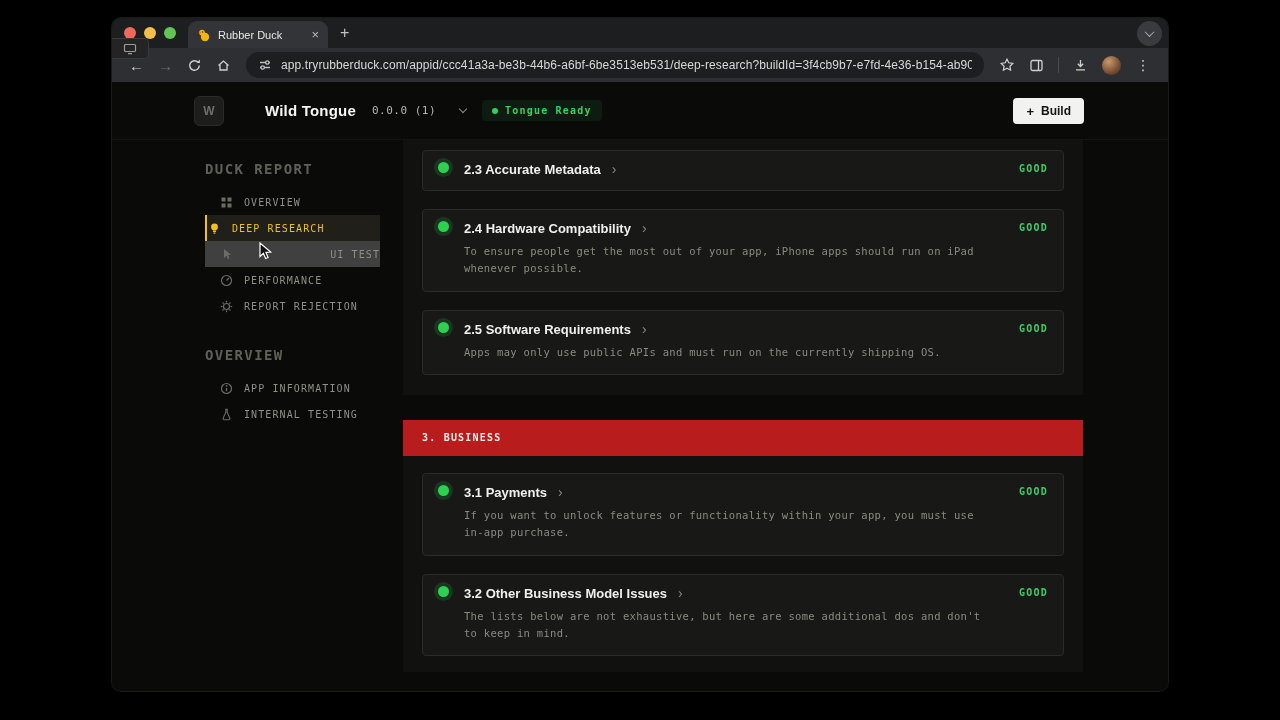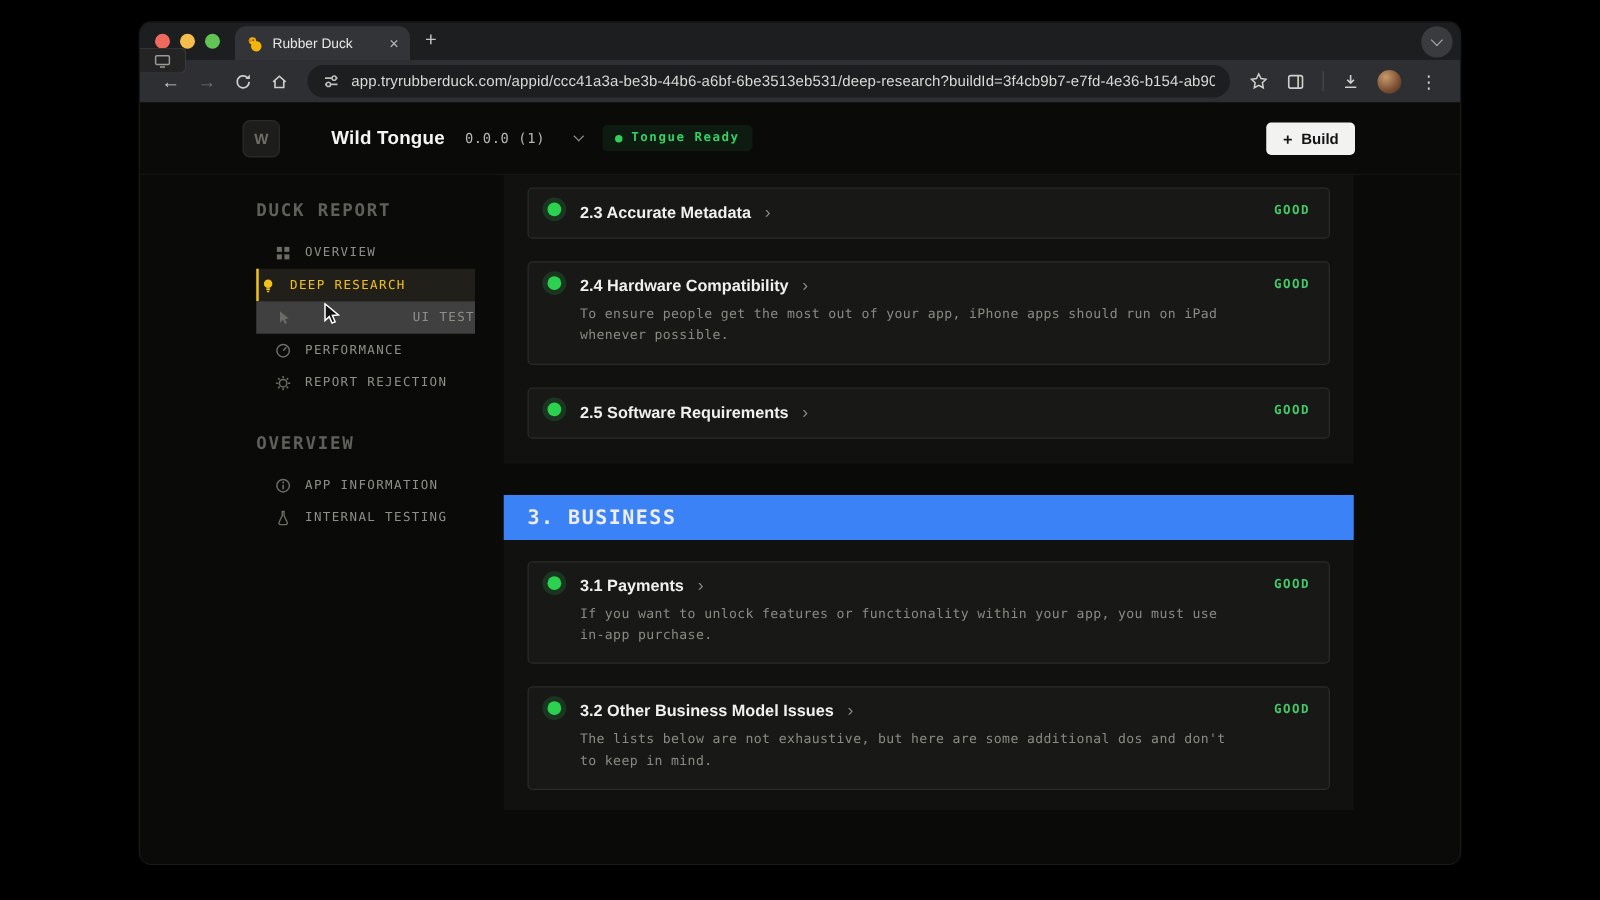--- a/index.html
+++ b/index.html
@@ -91,22 +91,22 @@
   .card-row { display:flex; align-items:flex-start; }
   .dot { width:11px; height:11px; border-radius:50%; background:#2bd14f;
          box-shadow:0 0 0 4px rgba(43,209,79,.16); margin-right:15px; flex:none; }
   .card-title { font-size:13px; font-weight:700; color:#f0f0ee; }
   .card-chev { font-size:14px; color:#8a8a83; margin-left:11px; line-height:1; }
   .card-status { position:absolute; right:15px; top:12px; font-size:10px; font-weight:700;
                  color:#43c868; letter-spacing:1.2px; }
   .card-desc { margin:7px 0 0 26px; padding-right:55px; font-size:10.5px; color:#8a8a82;
                line-height:1.65; letter-spacing:.3px; }
   .section { margin-top:25px; background:#111110; }
-  .sec-head { height:36px; background:#3b82f6; display:flex; align-items:center; padding:0 19px;
-              font-size:16px; font-weight:700; color:#ededea; letter-spacing:1.2px; }
+  .sec-head { height:36px; background:#b91c1c; display:flex; align-items:center; padding:0 19px;
+              font-size:10px; font-weight:700; color:#ededea; letter-spacing:1.2px; }
   .sec-body { padding:17px 19px 16px; }
 
   
   .cursor { position:absolute; left:257px; top:242px; z-index:50; }
 </style>
 </head>
 <body>
 
 <div class="window">
 
@@ -320,20 +320,21 @@
             <div class="card-desc mono">To ensure people get the most out of your app, iPhone apps should run on iPad whenever possible.</div>
           </div>
 
           <div class="card">
             <div class="card-row">
               <span class="dot"></span>
               <span class="card-title">2.5 Software Requirements</span>
               <span class="card-chev">›</span>
             </div>
             <span class="card-status mono">GOOD</span>
+            <div class="card-desc mono">Apps may only use public APIs and must run on the currently shipping OS.</div>
           </div>
         </div>
 
         <div class="section">
           <div class="sec-head mono">3. BUSINESS</div>
           <div class="sec-body">
             <div class="card">
               <div class="card-row">
                 <span class="dot"></span>
                 <span class="card-title">3.1 Payments</span>

